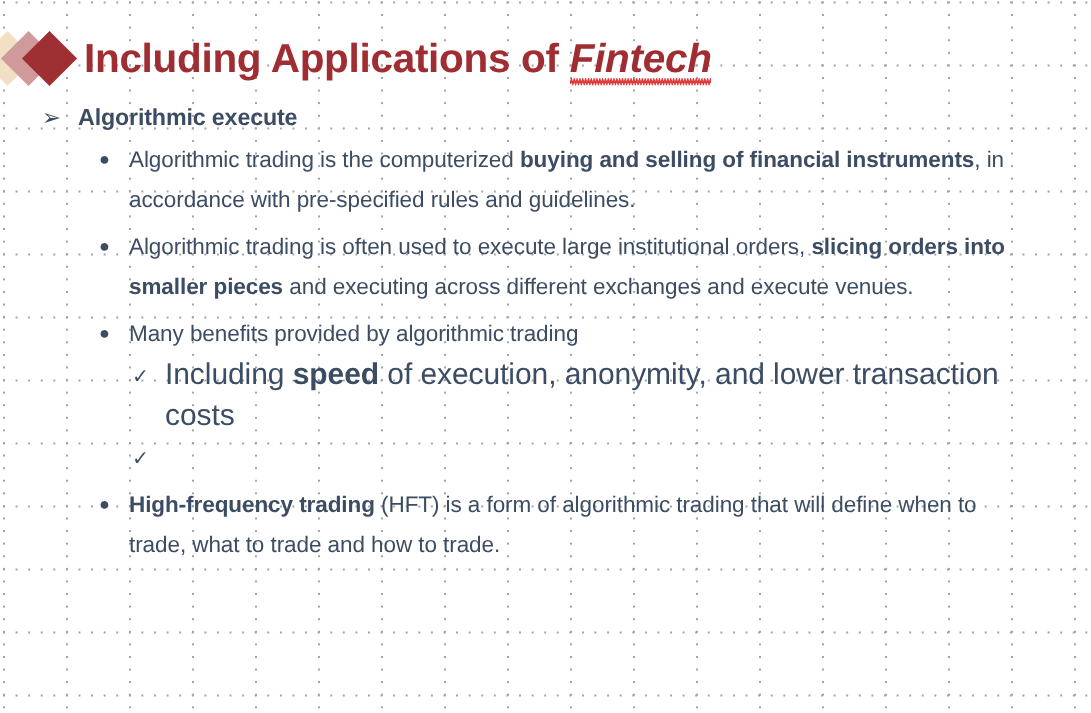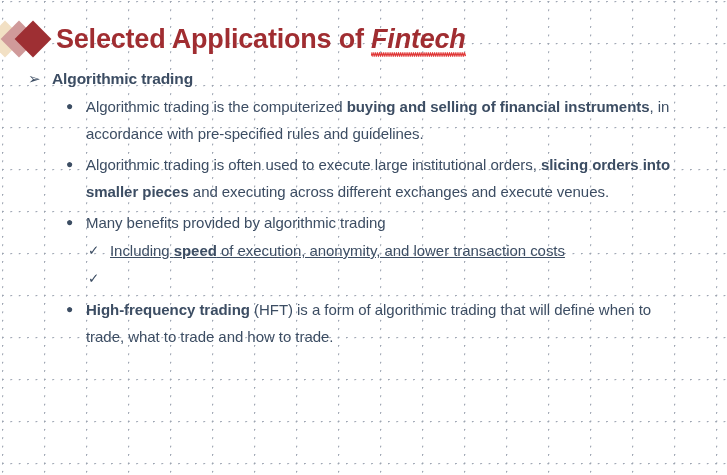--- a/index.html
+++ b/index.html
@@ -139,53 +139,52 @@
 
   
   .lvl3 { margin: 1px 0 0 0; }
   .lvl3 .marker {
     width: 22px;
     margin-left: 88px;
     font-size: 13.5px;
     line-height: 27px;
   }
   .lvl3 .txt {
-    font-size: 15px;
+    font-size: 20px;
     line-height: 27px;
     max-width: 600px;
     letter-spacing: -0.05px;
-    text-decoration: underline;
   }
 
   .txt b { font-weight: bold; }
 </style>
 </head>
 <body>
 
 <div id="slide">
 
   <div id="grid"></div>
 
   <div id="content">
 
     <div class="title-row">
       <div class="logo">
         <div class="dia d1"></div>
         <div class="dia d2"></div>
         <div class="dia d3"></div>
       </div>
-      <div class="slide-title" id="title-holder"><span>Selected Applications of </span><span style="position: relative; display: inline-block; font-style: italic;">Fintech<svg class="squiggle" preserveAspectRatio="none" viewBox="0 0 100 5">
+      <div class="slide-title" id="title-holder"><span>Including Applications of </span><span style="position: relative; display: inline-block; font-style: italic;">Fintech<svg class="squiggle" preserveAspectRatio="none" viewBox="0 0 100 5">
               <path d="M0 4 L1 1 L2 4 L3 1 L4 4 L5 1 L6 4 L7 1 L8 4 L9 1 L10 4 L11 1 L12 4 L13 1 L14 4 L15 1 L16 4 L17 1 L18 4 L19 1 L20 4 L21 1 L22 4 L23 1 L24 4 L25 1 L26 4 L27 1 L28 4 L29 1 L30 4 L31 1 L32 4 L33 1 L34 4 L35 1 L36 4 L37 1 L38 4 L39 1 L40 4 L41 1 L42 4 L43 1 L44 4 L45 1 L46 4 L47 1 L48 4 L49 1 L50 4 L51 1 L52 4 L53 1 L54 4 L55 1 L56 4 L57 1 L58 4 L59 1 L60 4 L61 1 L62 4 L63 1 L64 4 L65 1 L66 4 L67 1 L68 4 L69 1 L70 4 L71 1 L72 4 L73 1 L74 4 L75 1 L76 4 L77 1 L78 4 L79 1 L80 4 L81 1 L82 4 L83 1 L84 4 L85 1 L86 4 L87 1 L88 4 L89 1 L90 4 L91 1 L92 4 L93 1 L94 4 L95 1 L96 4 L97 1 L98 4 L99 1 L100 4" stroke="#e13a3a" stroke-width="1.1" fill="none" vector-effect="non-scaling-stroke"></path>
             </svg></span></div>
     </div>
 
     <div class="body" id="body-holder">
         <div class="li lvl1">
           <span class="marker">➢</span>
-          <span class="txt"><b>Algorithmic trading</b></span>
+          <span class="txt"><b>Algorithmic execute</b></span>
         </div>
         <div class="li lvl2">
           <span class="marker">●</span>
           <span class="txt"><span>Algorithmic trading is the computerized </span><b>buying and selling of financial instruments</b><span>, in accordance with pre-specified rules and guidelines.</span></span>
         </div>
         <div class="li lvl2">
           <span class="marker">●</span>
           <span class="txt"><span>Algorithmic trading is often used to execute large institutional orders, </span><b>slicing orders into smaller pieces</b><span> and executing across different exchanges and execute venues.</span></span>
         </div>
         <div class="li lvl2">

